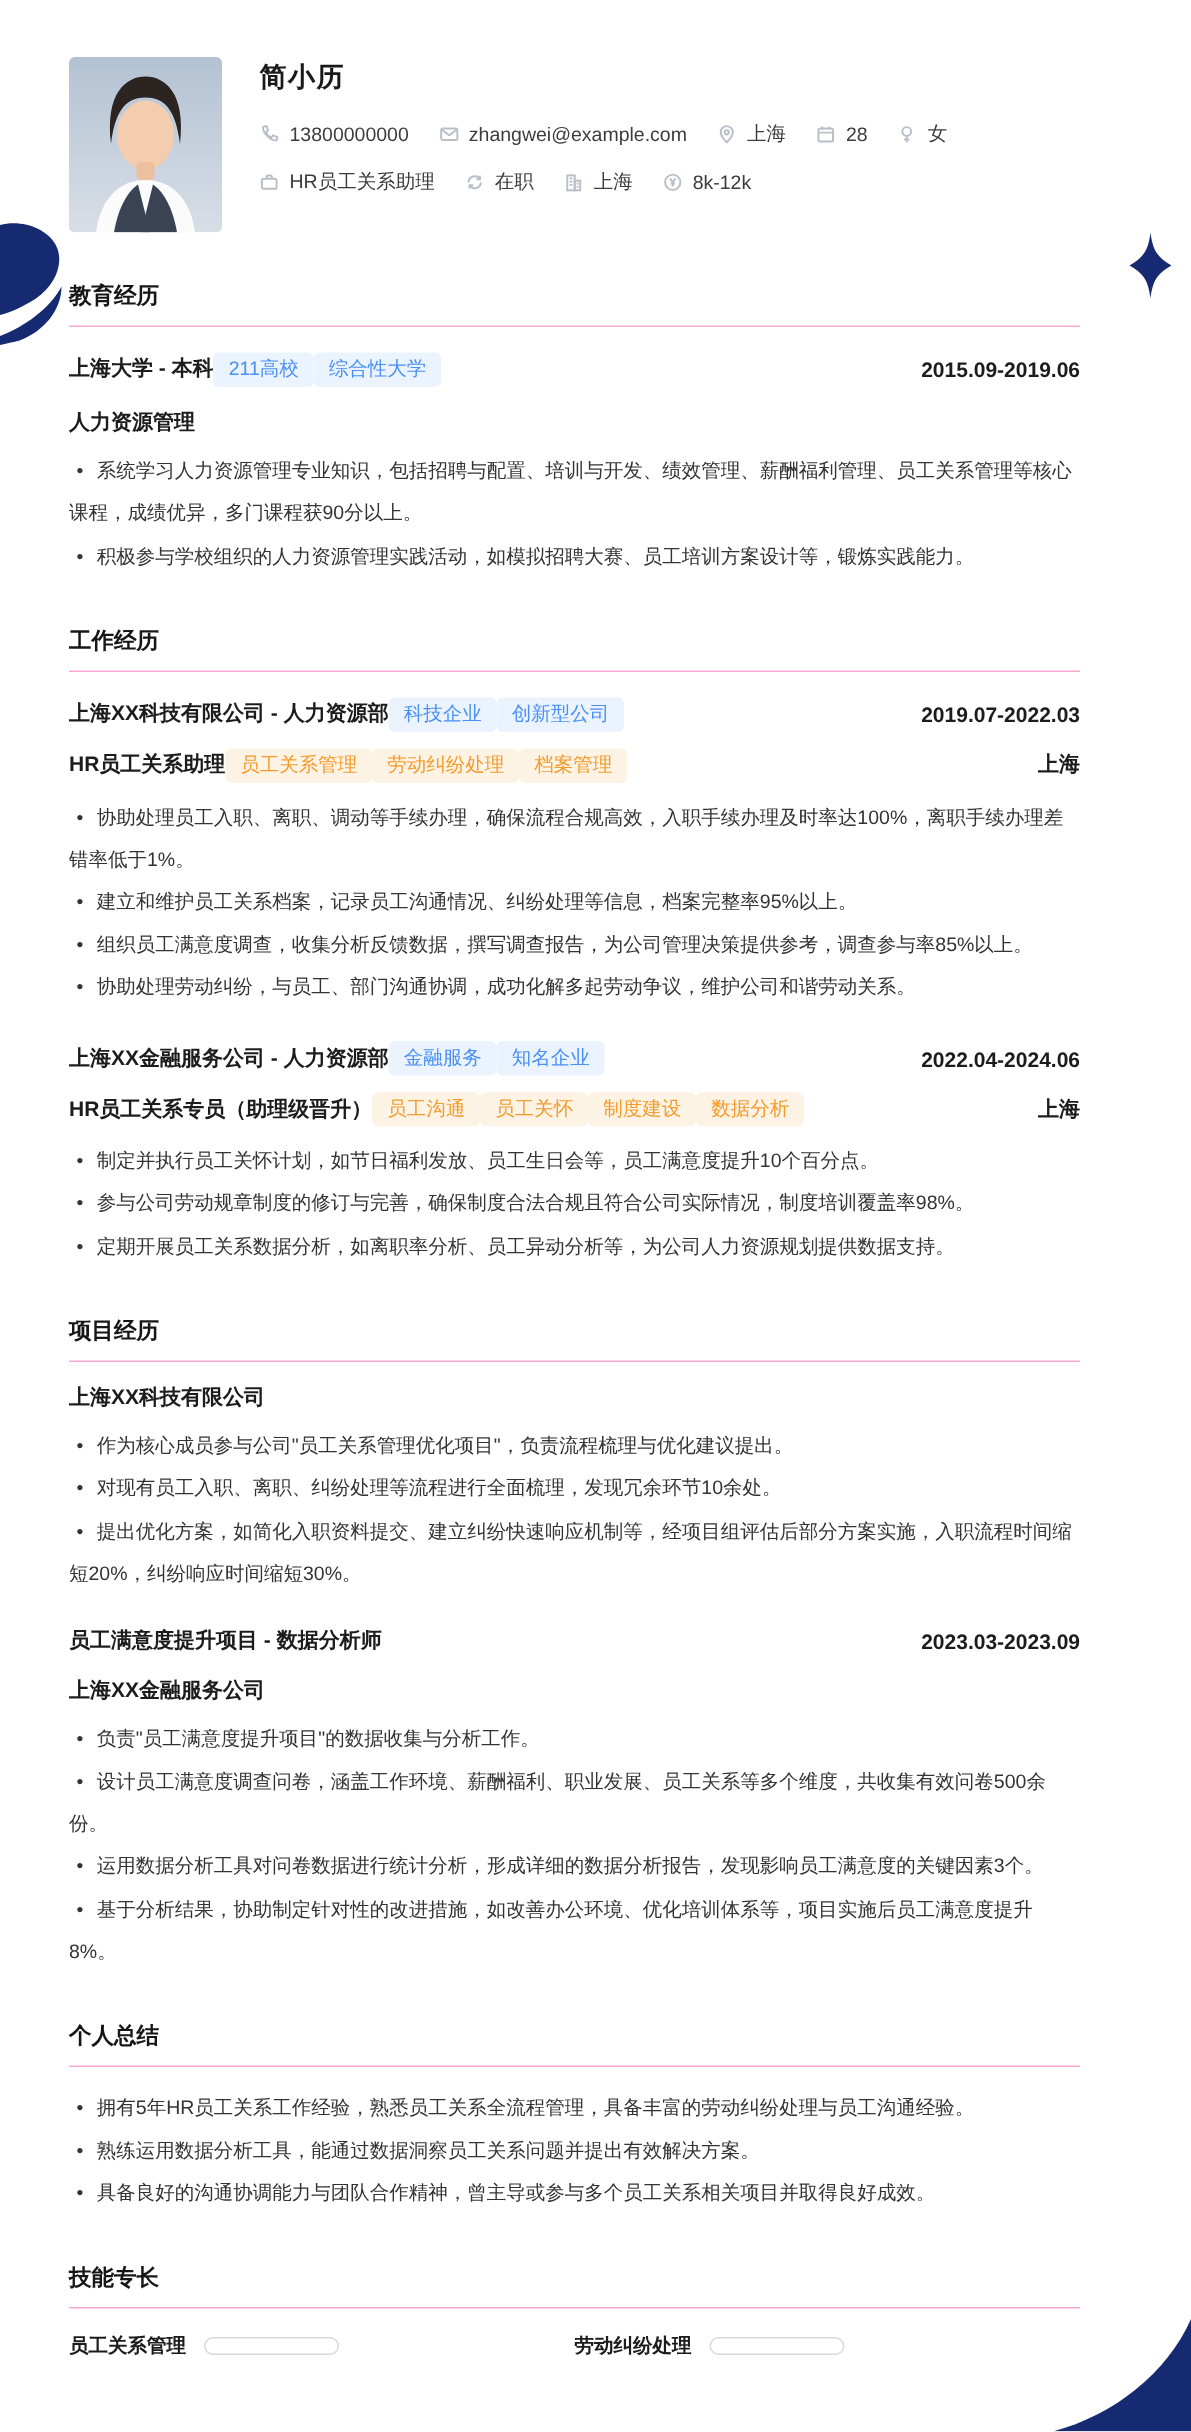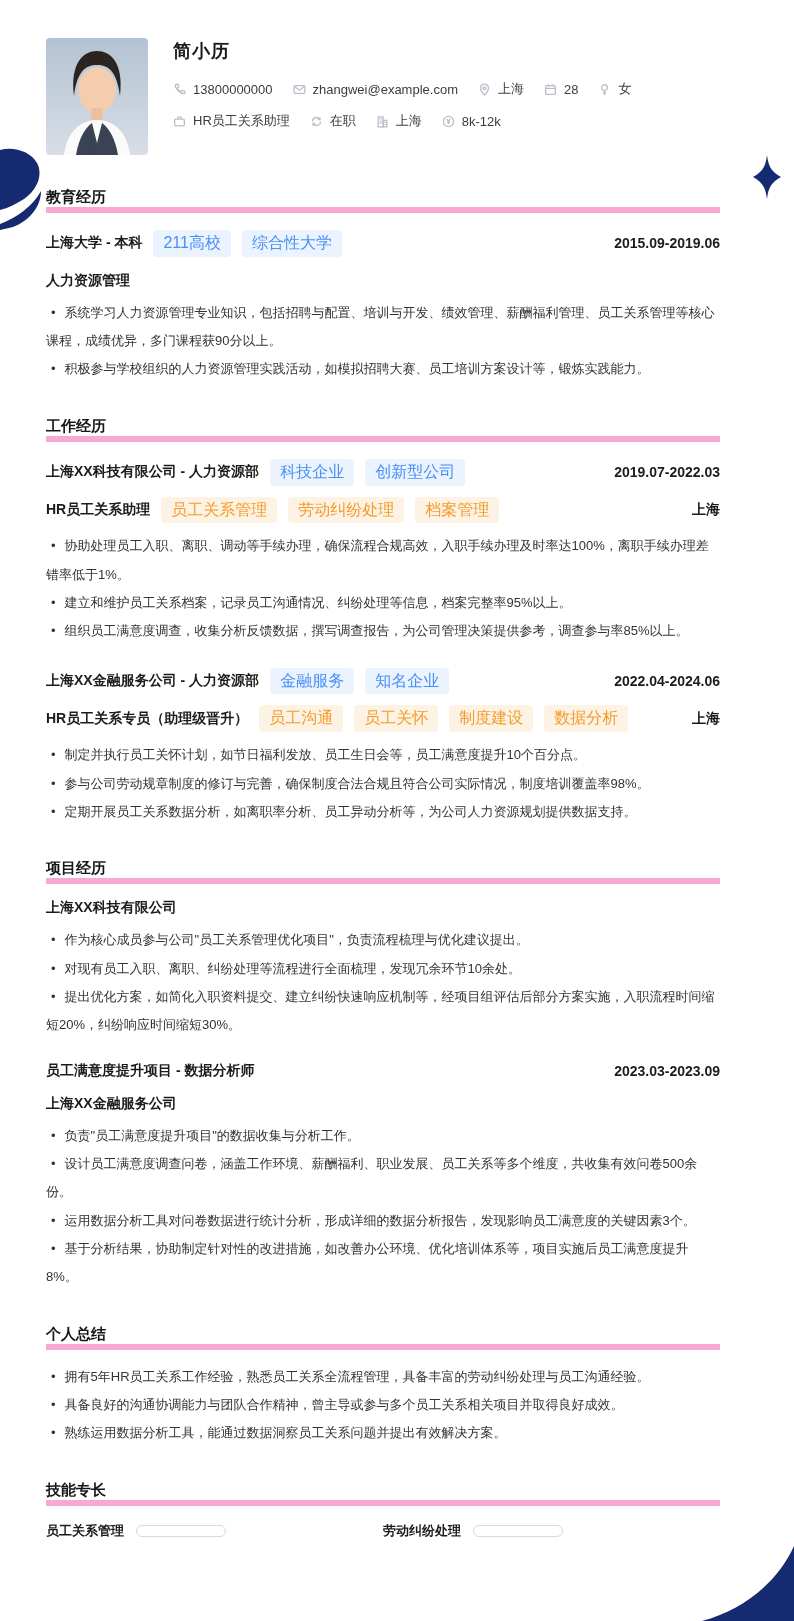--- a/index.html
+++ b/index.html
@@ -15,25 +15,25 @@
   .photo { width:102px; height:117px; border-radius:4px; overflow:hidden; flex:none; }
   .header-info { padding-top:1px; }
   .name { font-size:18px; font-weight:700; color:#1a1a1a; margin-bottom:17px; letter-spacing:1px; }
   .contact-row { display:flex; align-items:center; gap:20px; font-size:13px; color:#3c3c3c; margin-bottom:14px; }
   .contact-item { display:flex; align-items:center; gap:7px; white-space:nowrap; }
   .cicon { width:13px; height:13px; flex:none; color:#b9bfc9; }
   .cicon svg { width:13px; height:13px; display:block; }
 
   
   section { margin-top:33px; }
-  .sec-head { font-size:15px; font-weight:700; color:#161616; border-bottom:6px solid #f9a8d4; }
+  .sec-head { font-size:15px; font-weight:700; color:#161616; padding-bottom:10px; border-bottom:1px solid #f9a8d4; }
   .entry-row { display:flex; justify-content:space-between; align-items:center; margin-top:17px; }
-  .entry-left { display:flex; align-items:center; gap:11px; }
+  .entry-left { display:flex; align-items:center; }
   .entry-title, .entry-date, .entry-loc { font-size:14px; font-weight:700; color:#1c1c1c; }
-  .tag { font-size:16px; padding:3px 10px; border-radius:4px; line-height:1.3; white-space:nowrap; }
+  .tag { font-size:13px; padding:3px 10px; border-radius:4px; line-height:1.3; white-space:nowrap; }
   .tag.blue { background:var(--tag-blue-bg,#eaf3fe); color:var(--tag-blue-text,#4a90f5); }
   .tag.orange { background:var(--tag-orange-bg,#fdf3e5); color:var(--tag-orange-text,#f59b2b); }
   .sub-title { font-size:14px; font-weight:700; color:#1c1c1c; margin-top:15px; }
   .bullets { margin-top:9px; }
   .bullet { font-size:13px; color:#333; line-height:2.18; }
   .bullet .dot { margin:0 9px 0 5px; }
   .job + .job { margin-top:22px; }
   .proj + .proj { margin-top:22px; }
 
   
@@ -216,20 +216,21 @@
           <span class="tag orange">员工关系管理</span>
           <span class="tag orange">劳动纠纷处理</span>
           <span class="tag orange">档案管理</span>
         </div>
         <span class="entry-loc">上海</span>
       </div>
       <div class="bullets">
         <p class="bullet"><span class="dot">•</span><span>协助处理员工入职、离职、调动等手续办理，确保流程合规高效，入职手续办理及时率达100%，离职手续办理差错率低于1%。</span></p>
         <p class="bullet"><span class="dot">•</span><span>建立和维护员工关系档案，记录员工沟通情况、纠纷处理等信息，档案完整率95%以上。</span></p>
         <p class="bullet"><span class="dot">•</span><span>组织员工满意度调查，收集分析反馈数据，撰写调查报告，为公司管理决策提供参考，调查参与率85%以上。</span></p>
+        <p class="bullet"><span class="dot">•</span><span>协助处理劳动纠纷，与员工、部门沟通协调，成功化解多起劳动争议，维护公司和谐劳动关系。</span></p>
       </div>
     </div>
 
     <div class="job">
       <div class="entry-row">
         <div class="entry-left">
           <span class="entry-title">上海XX金融服务公司 - 人力资源部</span>
           <span class="tag blue">金融服务</span>
           <span class="tag blue">知名企业</span>
         </div>
@@ -277,22 +278,22 @@
         <p class="bullet"><span class="dot">•</span><span>运用数据分析工具对问卷数据进行统计分析，形成详细的数据分析报告，发现影响员工满意度的关键因素3个。</span></p>
         <p class="bullet"><span class="dot">•</span><span>基于分析结果，协助制定针对性的改进措施，如改善办公环境、优化培训体系等，项目实施后员工满意度提升8%。</span></p>
       </div>
     </div>
   </section>
 
   <section>
     <div class="sec-head">个人总结</div>
     <div class="bullets" style="margin-top:13px;">
       <p class="bullet"><span class="dot">•</span><span>拥有5年HR员工关系工作经验，熟悉员工关系全流程管理，具备丰富的劳动纠纷处理与员工沟通经验。</span></p>
+      <p class="bullet"><span class="dot">•</span><span>熟练运用数据分析工具，能通过数据洞察员工关系问题并提出有效解决方案。</span></p>
       <p class="bullet"><span class="dot">•</span><span>具备良好的沟通协调能力与团队合作精神，曾主导或参与多个员工关系相关项目并取得良好成效。</span></p>
-      <p class="bullet"><span class="dot">•</span><span>熟练运用数据分析工具，能通过数据洞察员工关系问题并提出有效解决方案。</span></p>
     </div>
   </section>
 
   <section>
     <div class="sec-head">技能专长</div>
     <div class="skill-grid">
       <div class="skill-item">
         <span class="skill-name">员工关系管理</span>
         <span class="skill-bar"><span class="skill-fill" style="width: 80%;"></span></span>
       </div>

